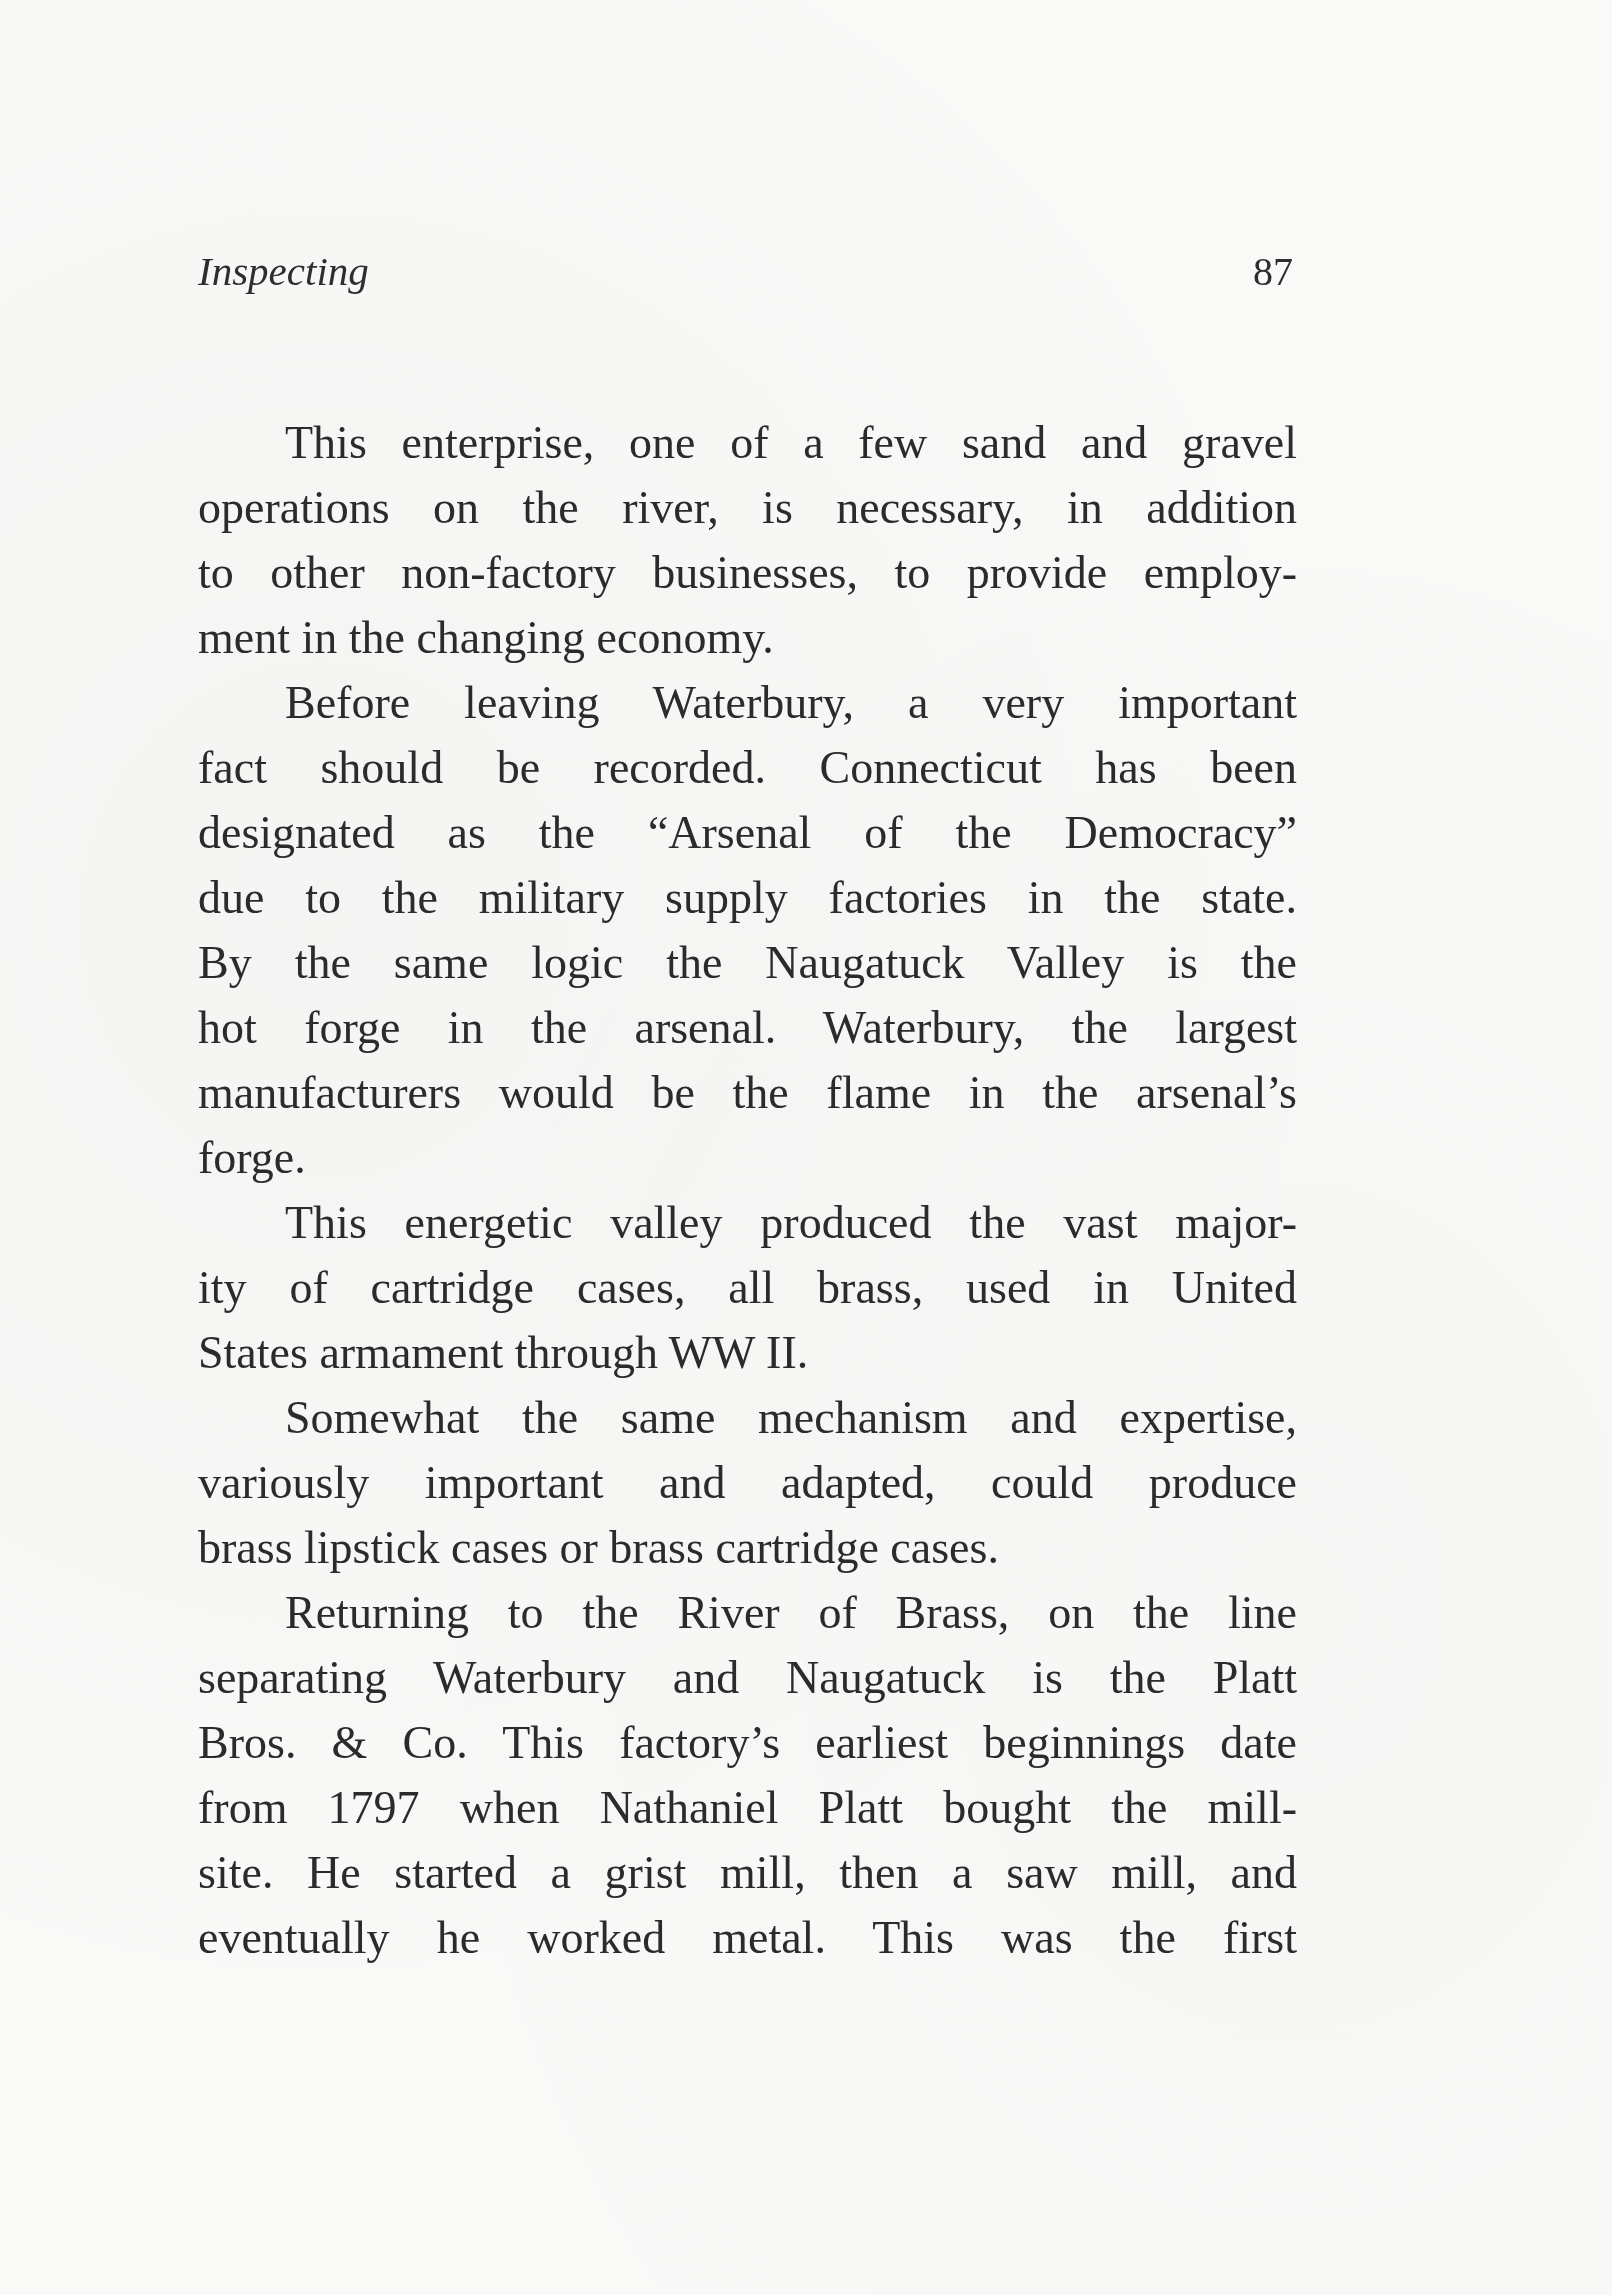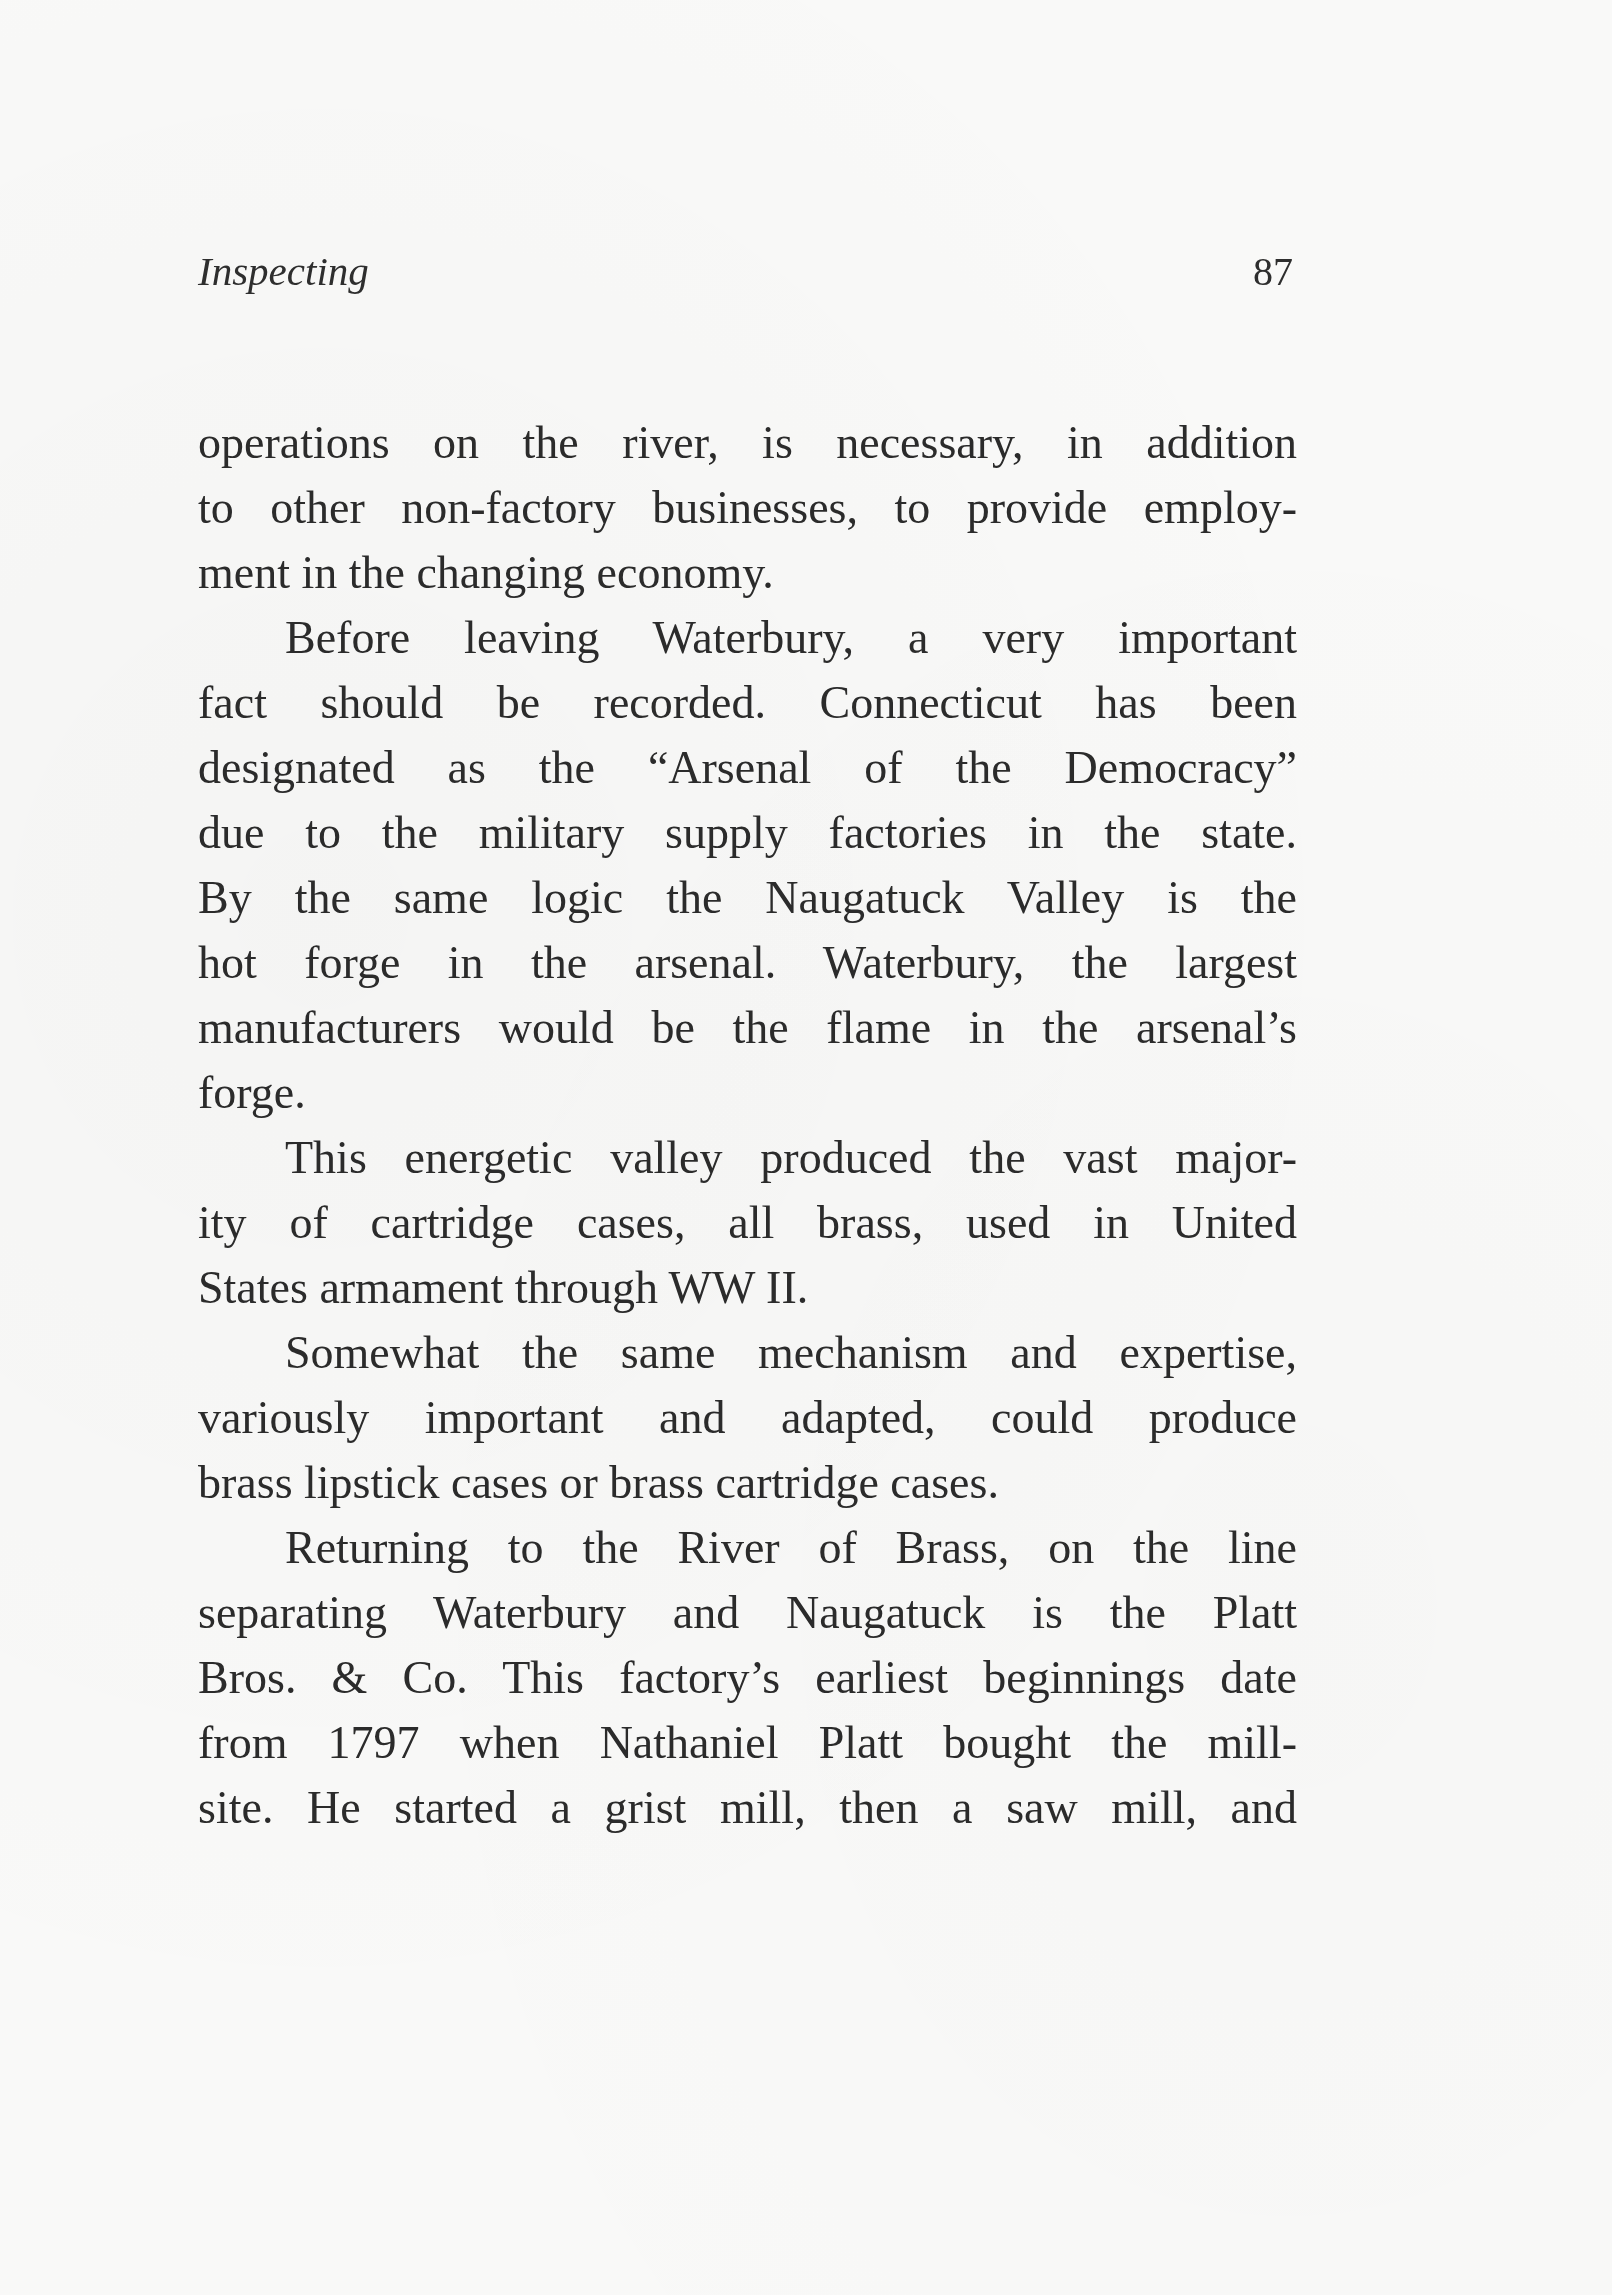--- a/index.html
+++ b/index.html
@@ -73,20 +73,21 @@
 
 <div class="page">
 
   <div class="running-head">
     <span class="running-title">Inspecting</span>
     <span class="folio">87</span>
   </div>
 
   <div class="text-block">
 
+    <div class="line indent">This enterprise, one of a few sand and gravel</div>
     <div class="line">operations on the river, is necessary, in addition</div>
     <div class="line">to other non-factory businesses, to provide employ-</div>
     <div class="line last">ment in the changing economy.</div>
 
     <div class="line indent">Before leaving Waterbury, a very important</div>
     <div class="line">fact should be recorded. Connecticut has been</div>
     <div class="line">designated as the “Arsenal of the Democracy”</div>
     <div class="line">due to the military supply factories in the state.</div>
     <div class="line">By the same logic the Naugatuck Valley is the</div>
     <div class="line">hot forge in the arsenal. Waterbury, the largest</div>
@@ -99,16 +100,17 @@
 
     <div class="line indent">Somewhat the same mechanism and expertise,</div>
     <div class="line">variously important and adapted, could produce</div>
     <div class="line last">brass lipstick cases or brass cartridge cases.</div>
 
     <div class="line indent">Returning to the River of Brass, on the line</div>
     <div class="line">separating Waterbury and Naugatuck is the Platt</div>
     <div class="line">Bros. &amp; Co. This factory’s earliest beginnings date</div>
     <div class="line">from 1797 when Nathaniel Platt bought the mill-</div>
     <div class="line">site. He started a grist mill, then a saw mill, and</div>
+    <div class="line">eventually he worked metal. This was the first</div>
 
   </div>
 </div>
 
 
 </body></html>

